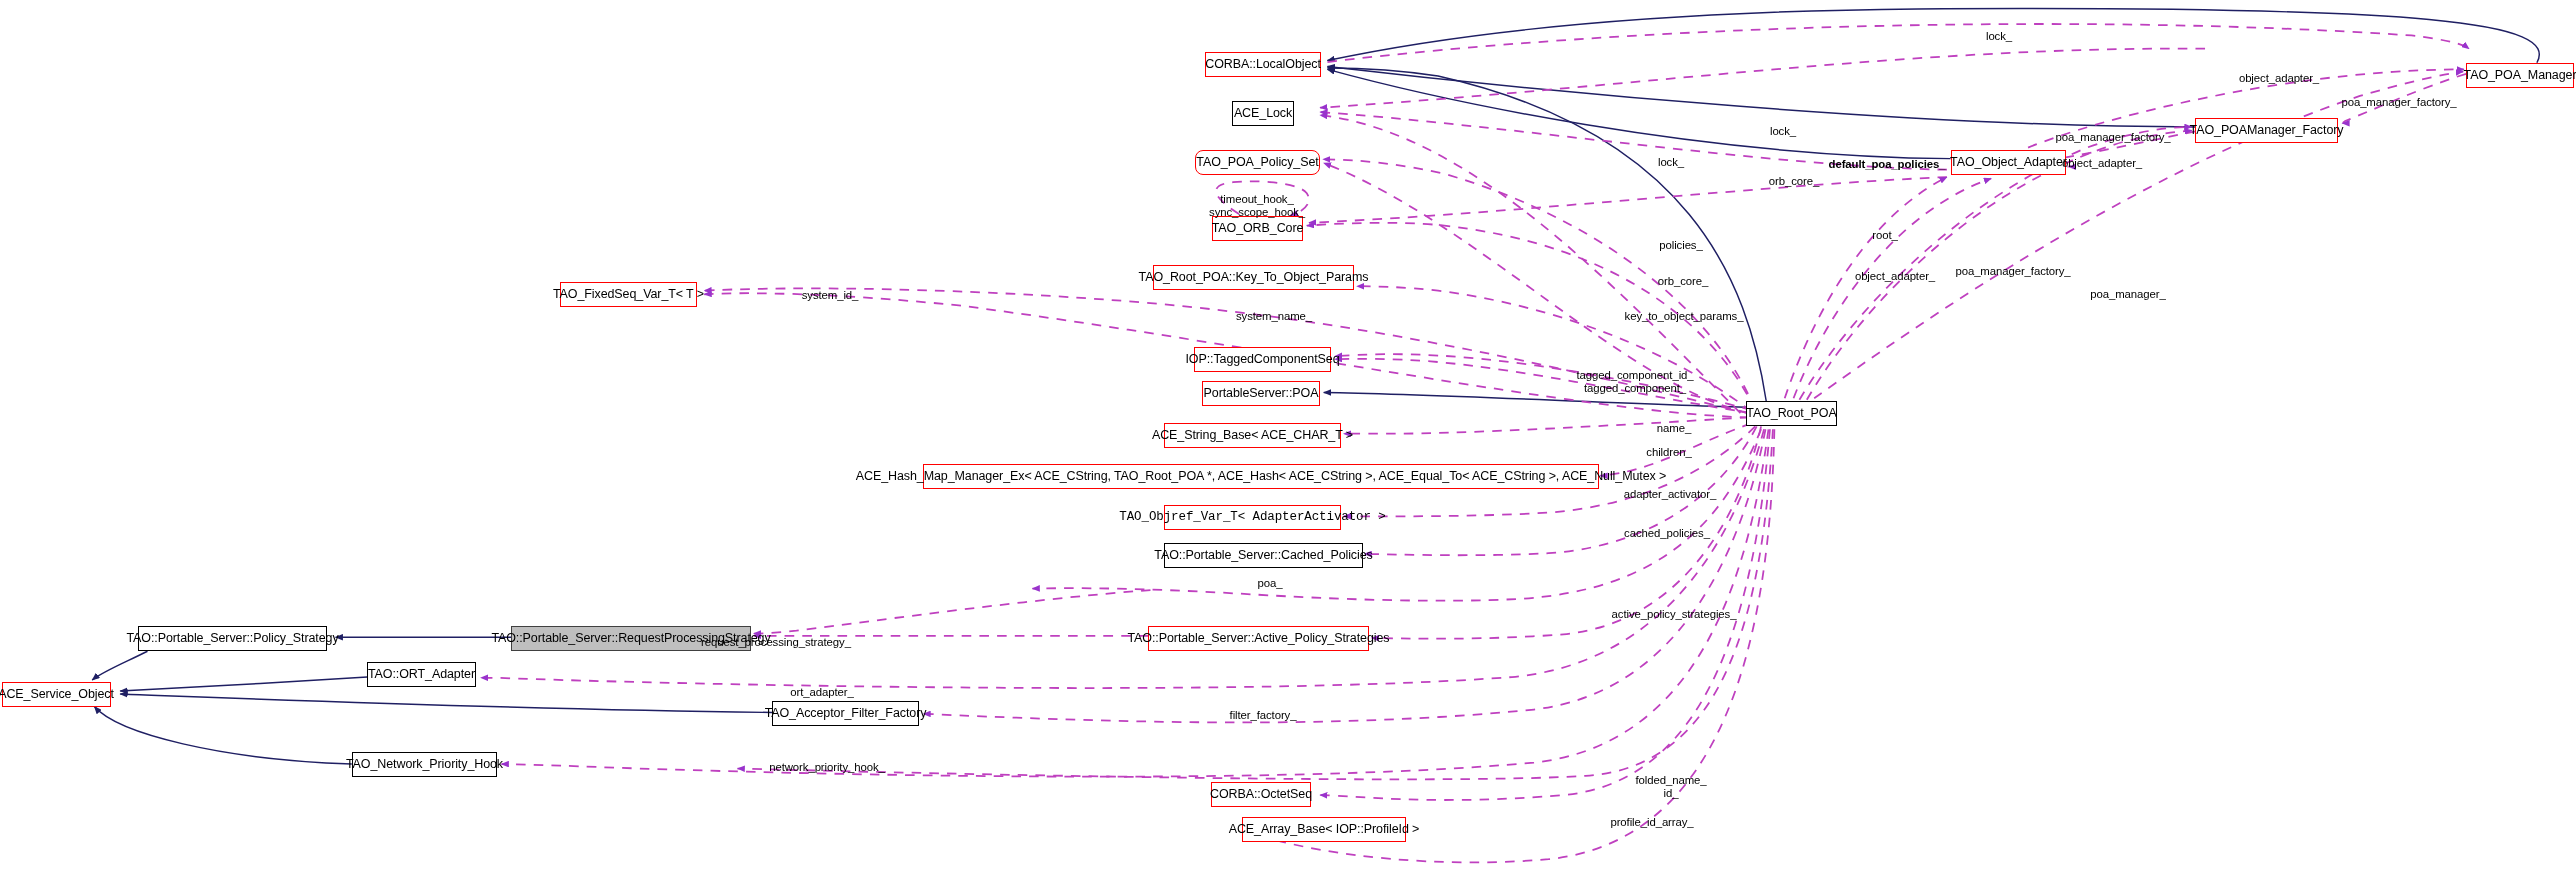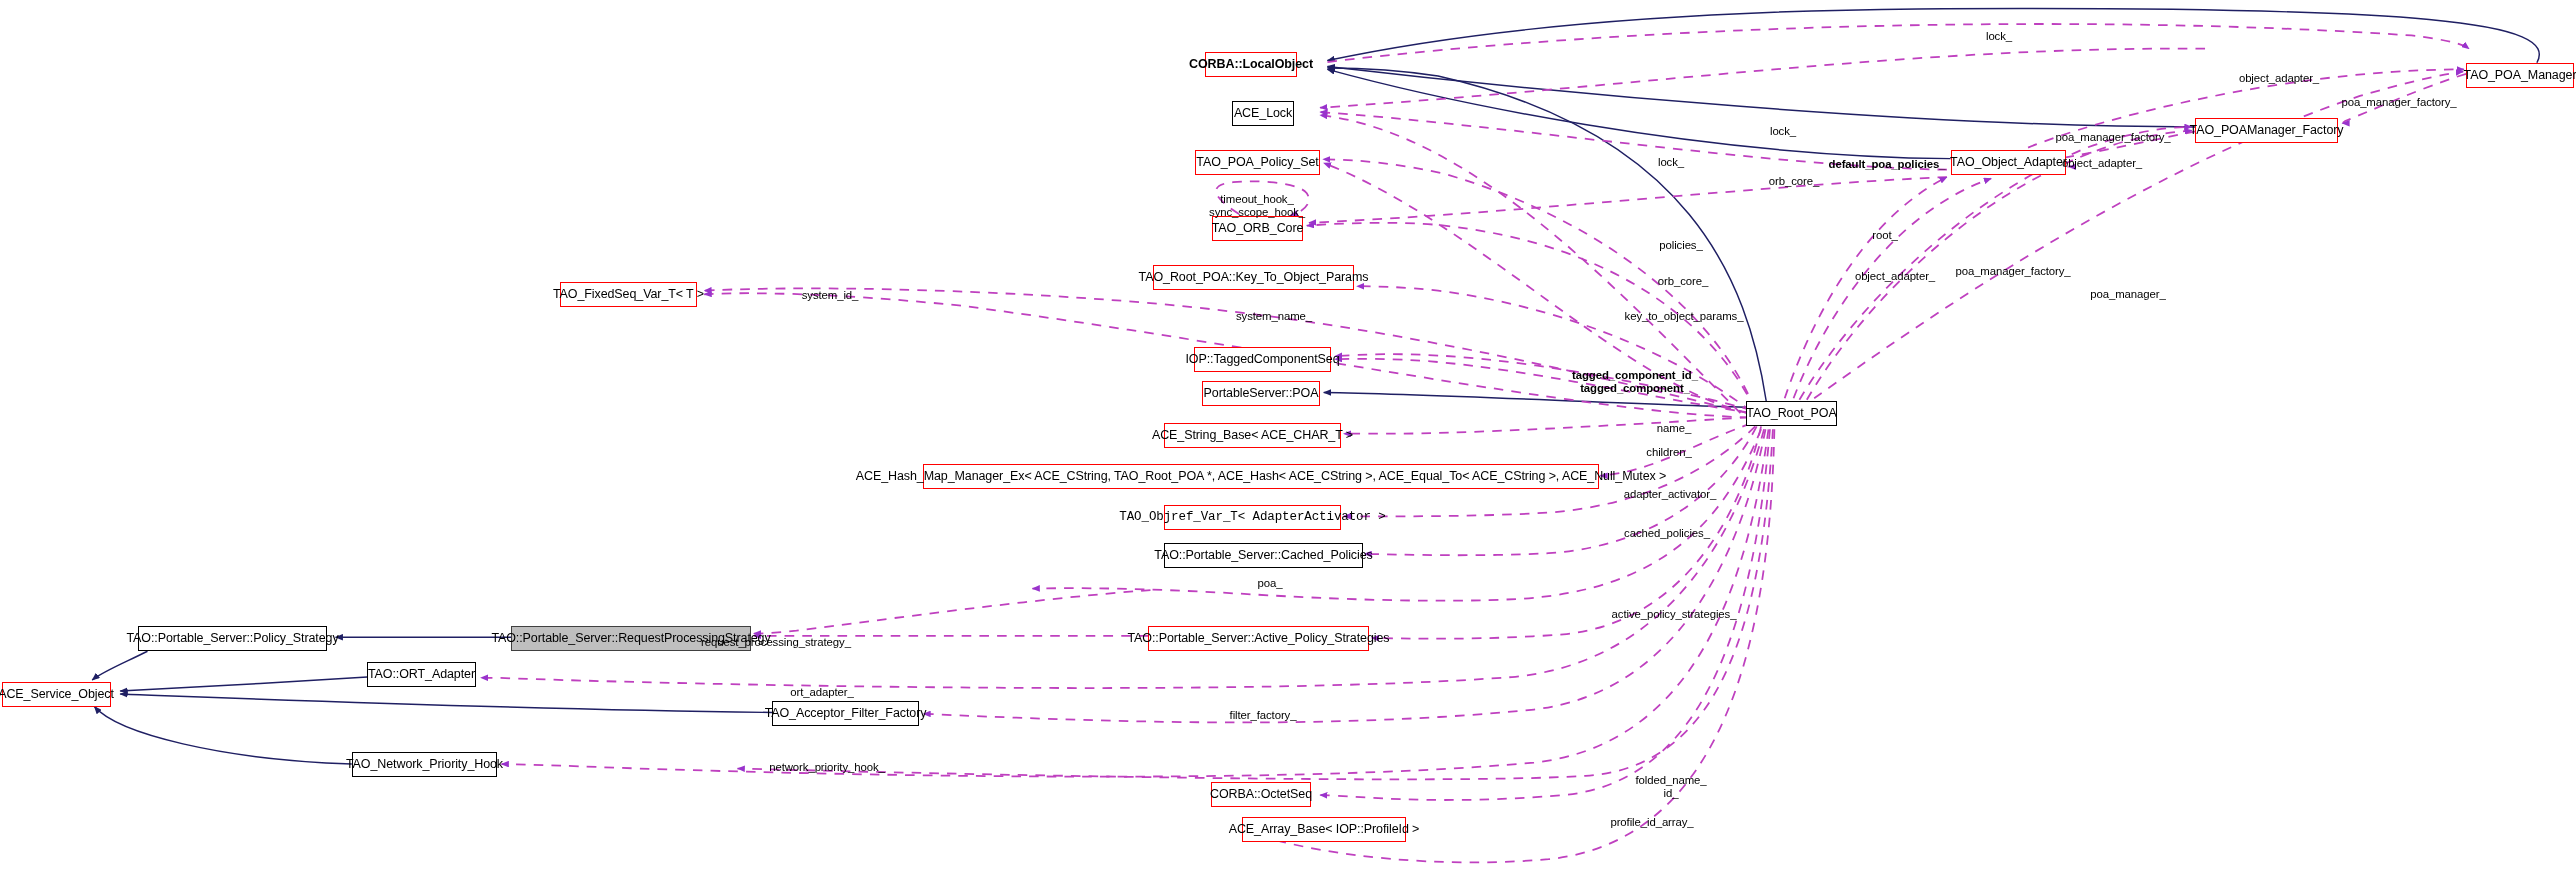--- a/index.html
+++ b/index.html
@@ -151,23 +151,23 @@
 
       <path d="M2460,540 C2600,440 2900,230 3200,130 C3290,104 3330,98 3340,97"></path>
 
       <path d="M2750,200 C2850,160 3050,110 3250,97 C3300,94 3330,94 3341,94"></path>
 
       <path d="M1800,84 C2200,36 2800,16 3270,48 C3320,54 3340,60 3348,66"></path>
     </g>
   </svg>
 
   <div id="node-layer">
-      <div class="node red" style="left: 1205px; top: 52px; width: 92px; font-weight: bold;">CORBA::LocalObject</div>
+      <div class="node red" style="left: 1205px; top: 52px; width: 116px;">CORBA::LocalObject</div>
       <div class="node" style="left: 1232px; top: 101px; width: 62px;">ACE_Lock</div>
-      <div class="node red" style="left: 1195px; top: 150px; width: 125px;">TAO_POA_Policy_Set</div>
+      <div class="node red" style="left: 1195px; top: 150px; width: 125px; border-radius: 8px;">TAO_POA_Policy_Set</div>
       <div class="node red" style="left: 1212px; top: 216px; width: 91px;">TAO_ORB_Core</div>
       <div class="node red" style="left: 1153px; top: 265px; width: 201px;">TAO_Root_POA::Key_To_Object_Params</div>
       <div class="node red" style="left: 560px; top: 282px; width: 137px;">TAO_FixedSeq_Var_T&lt; T &gt;</div>
       <div class="node red" style="left: 1194px; top: 347px; width: 137px;">IOP::TaggedComponentSeq</div>
       <div class="node red" style="left: 1202px; top: 381px; width: 118px;">PortableServer::POA</div>
       <div class="node red" style="left: 1164px; top: 423px; width: 177px;">ACE_String_Base&lt; ACE_CHAR_T &gt;</div>
       <div class="node red" style="left: 923px; top: 464px; width: 676px;">ACE_Hash_Map_Manager_Ex&lt; ACE_CString, TAO_Root_POA *, ACE_Hash&lt; ACE_CString &gt;, ACE_Equal_To&lt; ACE_CString &gt;, ACE_Null_Mutex &gt;</div>
       <div class="node red" style="left: 1164px; top: 505px; width: 177px; font-family: Liberation Mono, monospace;">TAO_Objref_Var_T&lt; AdapterActivator &gt;</div>
       <div class="node" style="left: 1164px; top: 543px; width: 199px;">TAO::Portable_Server::Cached_Policies</div>
       <div class="node" style="left: 138px; top: 626px; width: 189px;">TAO::Portable_Server::Policy_Strategy</div>
@@ -198,21 +198,21 @@
 sync_scope_hook_</div>
       <div class="edge-label" style="left: 1885px; top: 229px;">root_</div>
       <div class="edge-label" style="left: 1681px; top: 239px;">policies_</div>
       <div class="edge-label" style="left: 1895px; top: 270px;">object_adapter_</div>
       <div class="edge-label" style="left: 2013px; top: 265px;">poa_manager_factory_</div>
       <div class="edge-label" style="left: 1683px; top: 275px;">orb_core_</div>
       <div class="edge-label" style="left: 2128px; top: 288px;">poa_manager_</div>
       <div class="edge-label" style="left: 830px; top: 289px;">system_id_</div>
       <div class="edge-label" style="left: 1274px; top: 310px;">system_name_</div>
       <div class="edge-label" style="left: 1684px; top: 310px;">key_to_object_params_</div>
-      <div class="edge-label" style="left: 1635px; top: 369px; font-weight: bold;">tagged_component_id_
+      <div class="edge-label" style="left: 1635px; top: 369px;">tagged_component_id_
 tagged_component_</div>
       <div class="edge-label" style="left: 1674px; top: 422px;">name_</div>
       <div class="edge-label" style="left: 1669px; top: 446px;">children_</div>
       <div class="edge-label" style="left: 1670px; top: 488px;">adapter_activator_</div>
       <div class="edge-label" style="left: 1667px; top: 527px;">cached_policies_</div>
       <div class="edge-label" style="left: 1270px; top: 577px;">poa_</div>
       <div class="edge-label" style="left: 1674px; top: 608px;">active_policy_strategies_</div>
       <div class="edge-label" style="left: 776px; top: 636px;">request_processing_strategy_</div>
       <div class="edge-label" style="left: 822px; top: 686px;">ort_adapter_</div>
       <div class="edge-label" style="left: 1263px; top: 709px;">filter_factory_</div>

